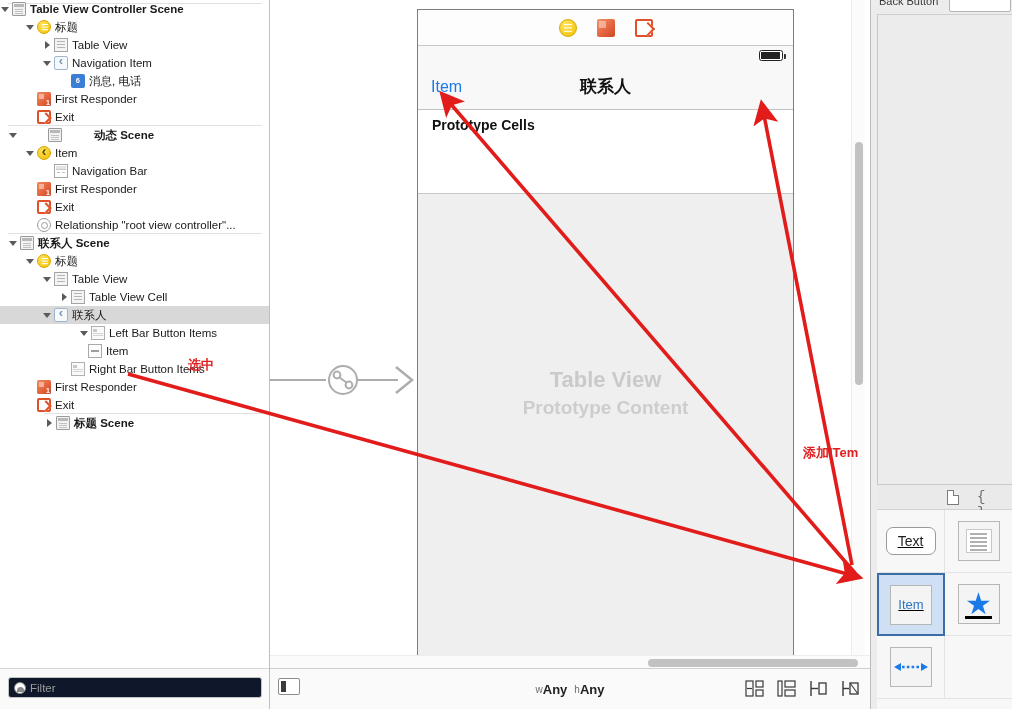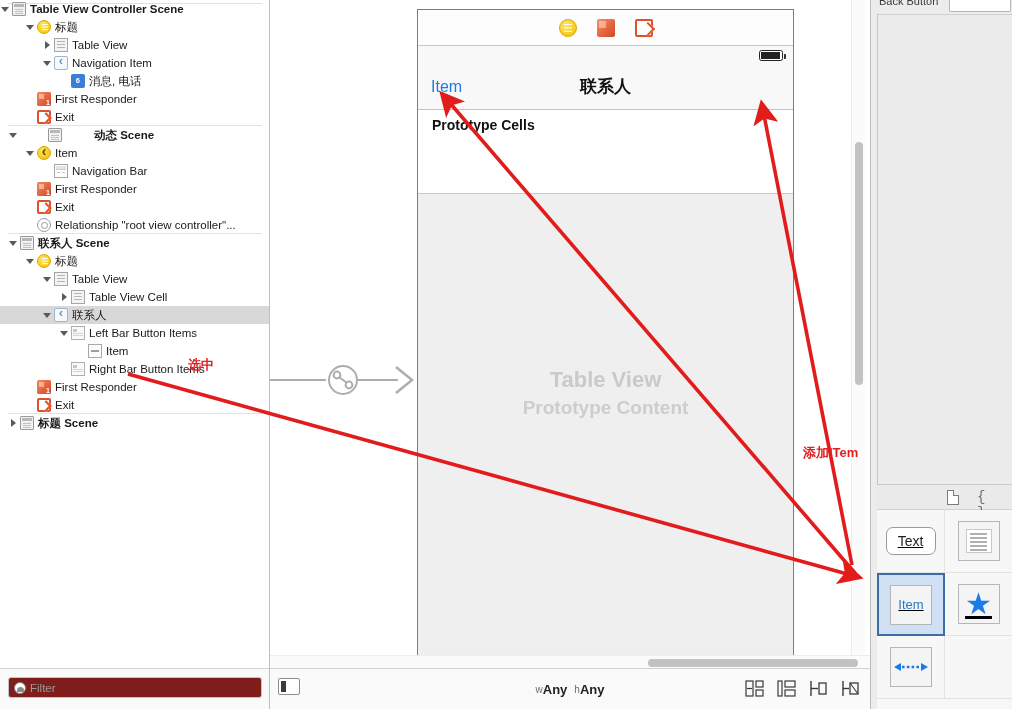--- a/index.html
+++ b/index.html
@@ -196,21 +196,21 @@
   
   #filter-bar {
     position: absolute; left: 0; bottom: 0;
     width: 270px; height: 41px;
     background: #fafafa;
     border-top: 1px solid #d4d4d4;
   }
   #filter-field {
     position: absolute; left: 8px; top: 8px;
     width: 254px; height: 21px;
-    background: #7f1d1d;
+    background: #0f172a;
     border: 1px solid #c4c4c4; border-radius: 3px;
     display: flex; align-items: center;
   }
   #filter-icon {
     width: 12px; height: 12px; margin-left: 5px; margin-right: 4px;
     border: 1px solid #888; border-radius: 50%;
     background: #fff; position: relative;
   }
   #filter-icon::after {
     content: ""; position: absolute; left: 1.5px; top: 4px;
@@ -581,21 +581,21 @@
           <div class="row" style="padding-left: 59px;">
             <span class="tw right"></span>
             <span class="ico ic-tableview"></span>
             <span class="lbl">Table View Cell</span>
           </div>
           <div class="row selected" style="padding-left: 42px;">
             <span class="tw down"></span>
             <span class="ico ic-navitem"></span>
             <span class="lbl">联系人</span>
           </div>
-          <div class="row" style="padding-left: 59px;">
+          <div class="row" style="padding-left: 59px; margin-left: 20px;">
             <span class="tw down"></span>
             <span class="ico ic-barbtn"></span>
             <span class="lbl">Left Bar Button Items</span>
           </div>
           <div class="row" style="padding-left: 76px;">
             <span class="tw "></span>
             <span class="ico ic-btnsmall"></span>
             <span class="lbl">Item</span>
           </div>
           <div class="row" style="padding-left: 59px;">
@@ -606,21 +606,21 @@
           <div class="row" style="padding-left: 25px;">
             <span class="tw "></span>
             <span class="ico ic-firstresp"></span>
             <span class="lbl">First Responder</span>
           </div>
           <div class="row" style="padding-left: 25px;">
             <span class="tw "></span>
             <span class="ico ic-exit"></span>
             <span class="lbl">Exit</span>
           </div>
-          <div class="row scene-sep" style="padding-left: 8px;">
+          <div class="row scene-sep" style="padding-left: 8px; margin-left: 36px;">
             <span class="tw right"></span>
             <span class="ico ic-vc"></span>
             <span class="lbl bold">标题 Scene</span>
           </div>
         </div>
     </div>
 
     <div id="filter-bar">
       <div id="filter-field">
         <span id="filter-icon"></span>

